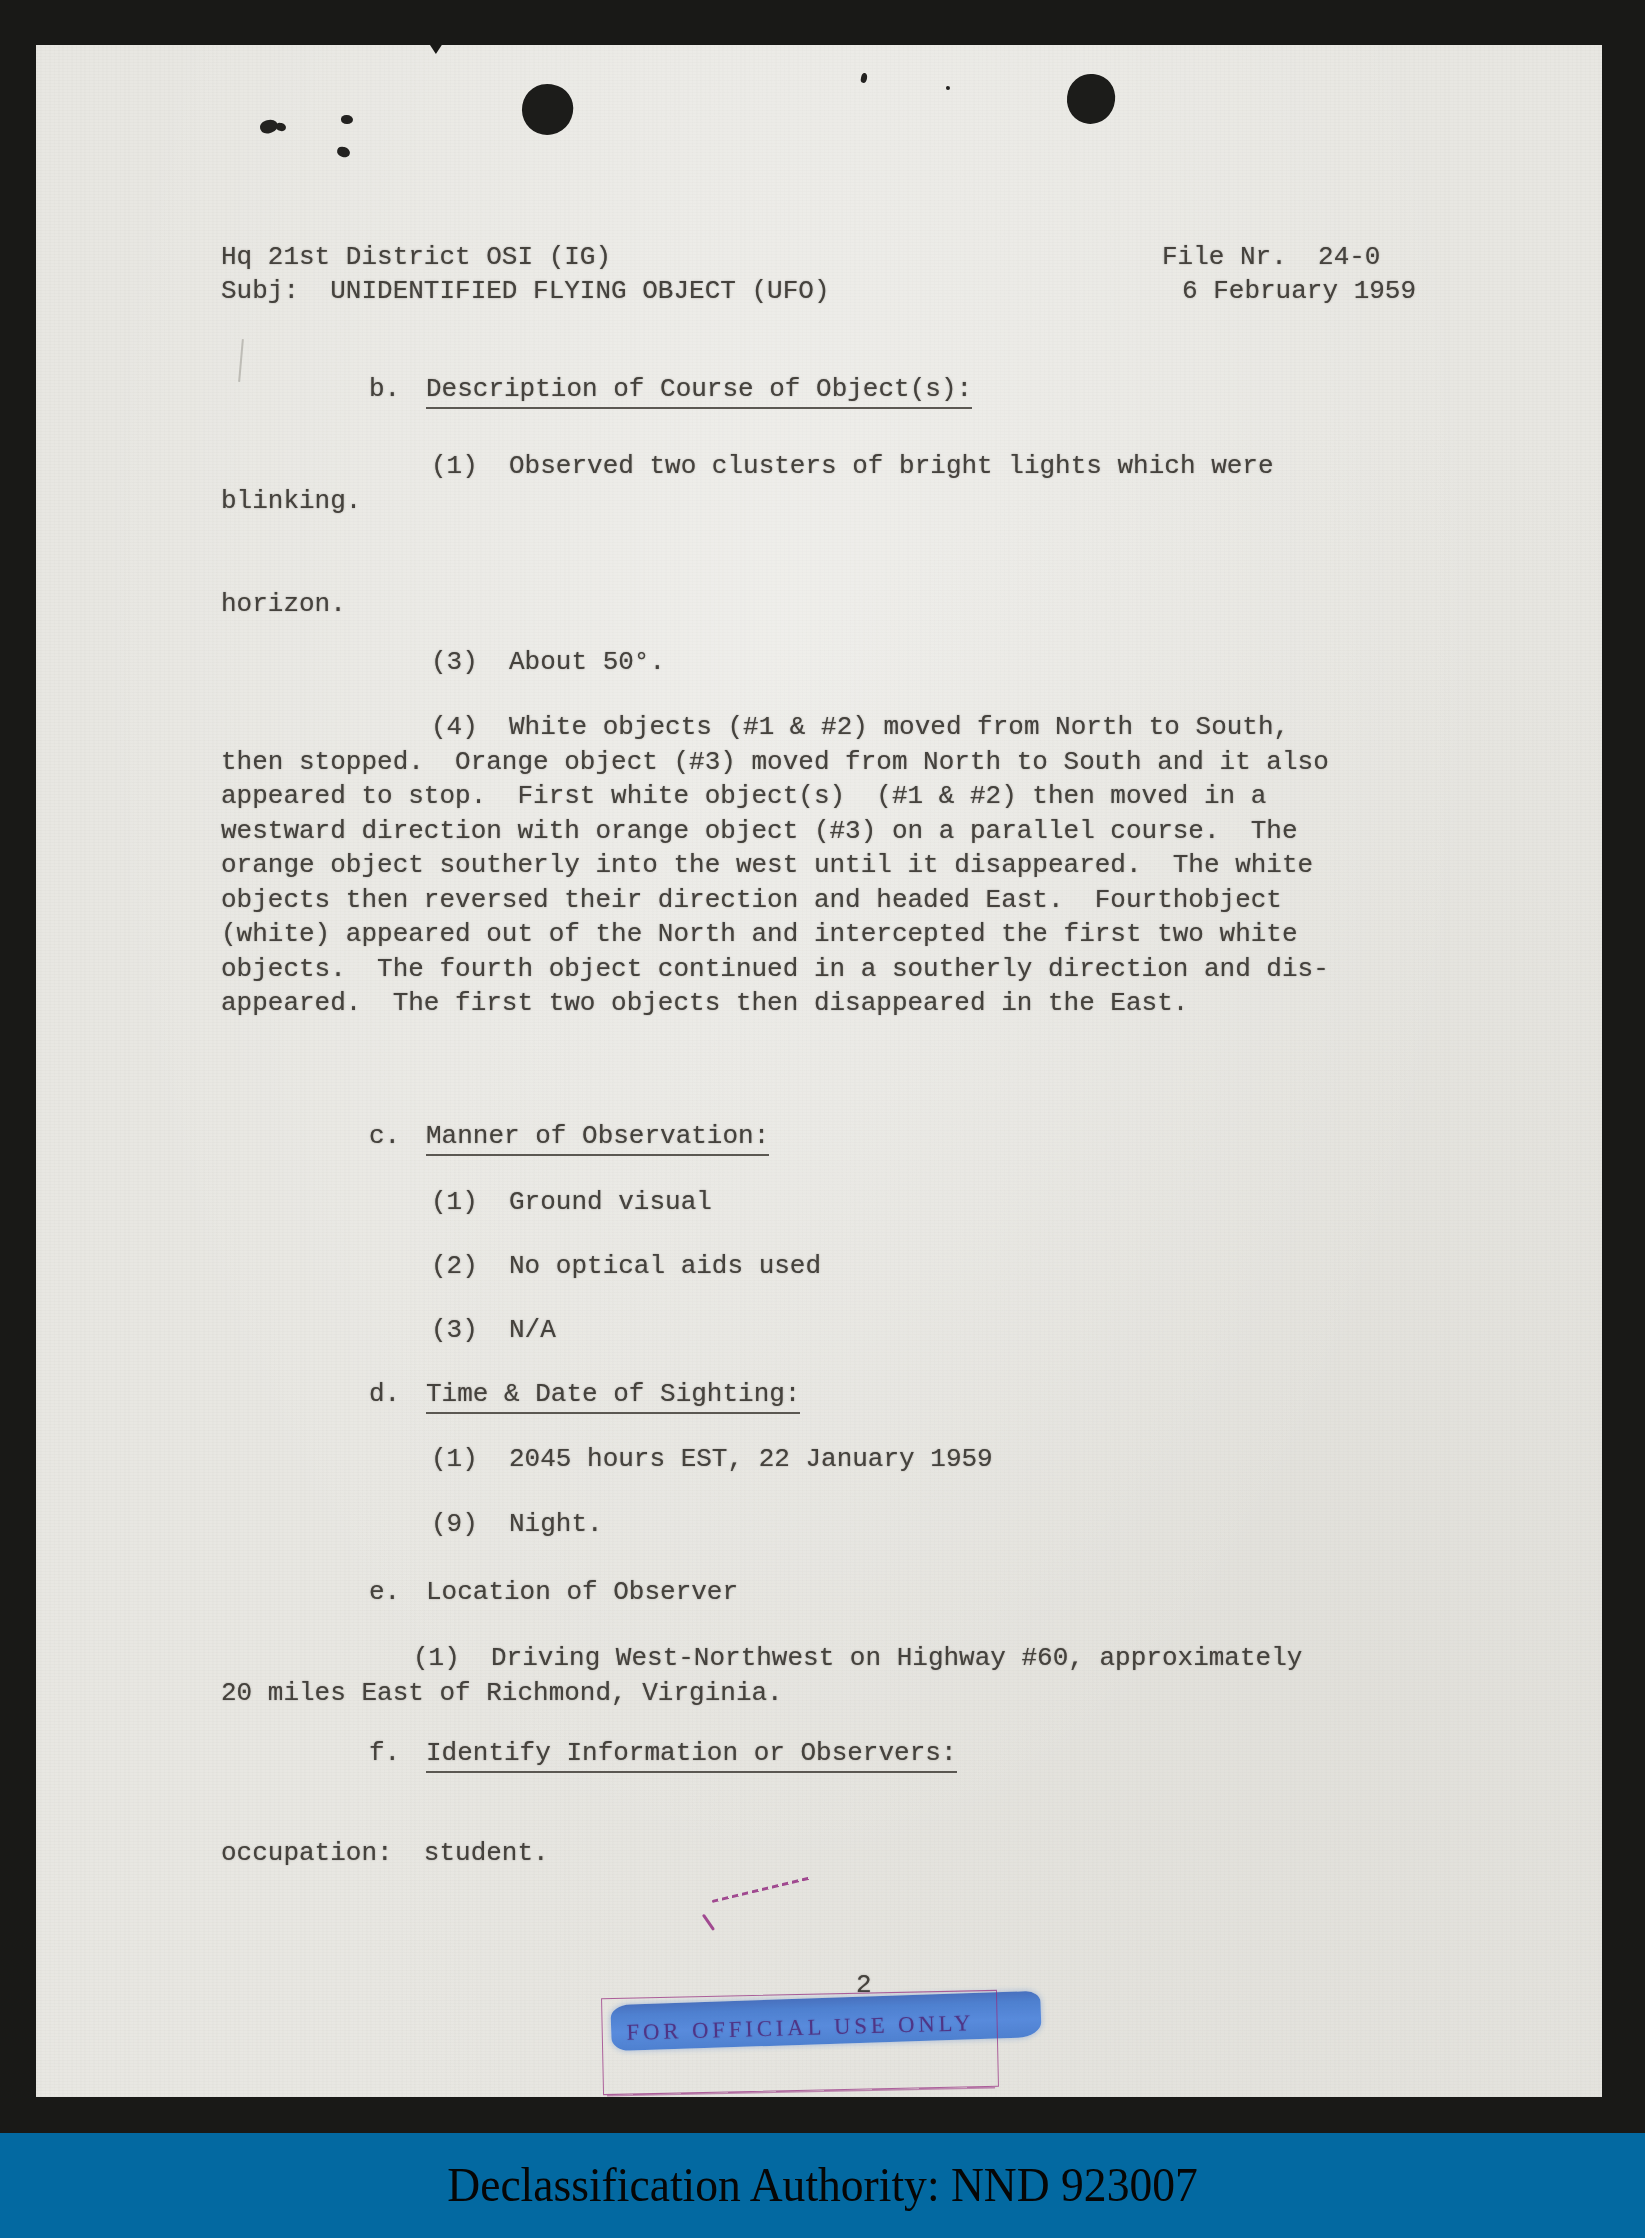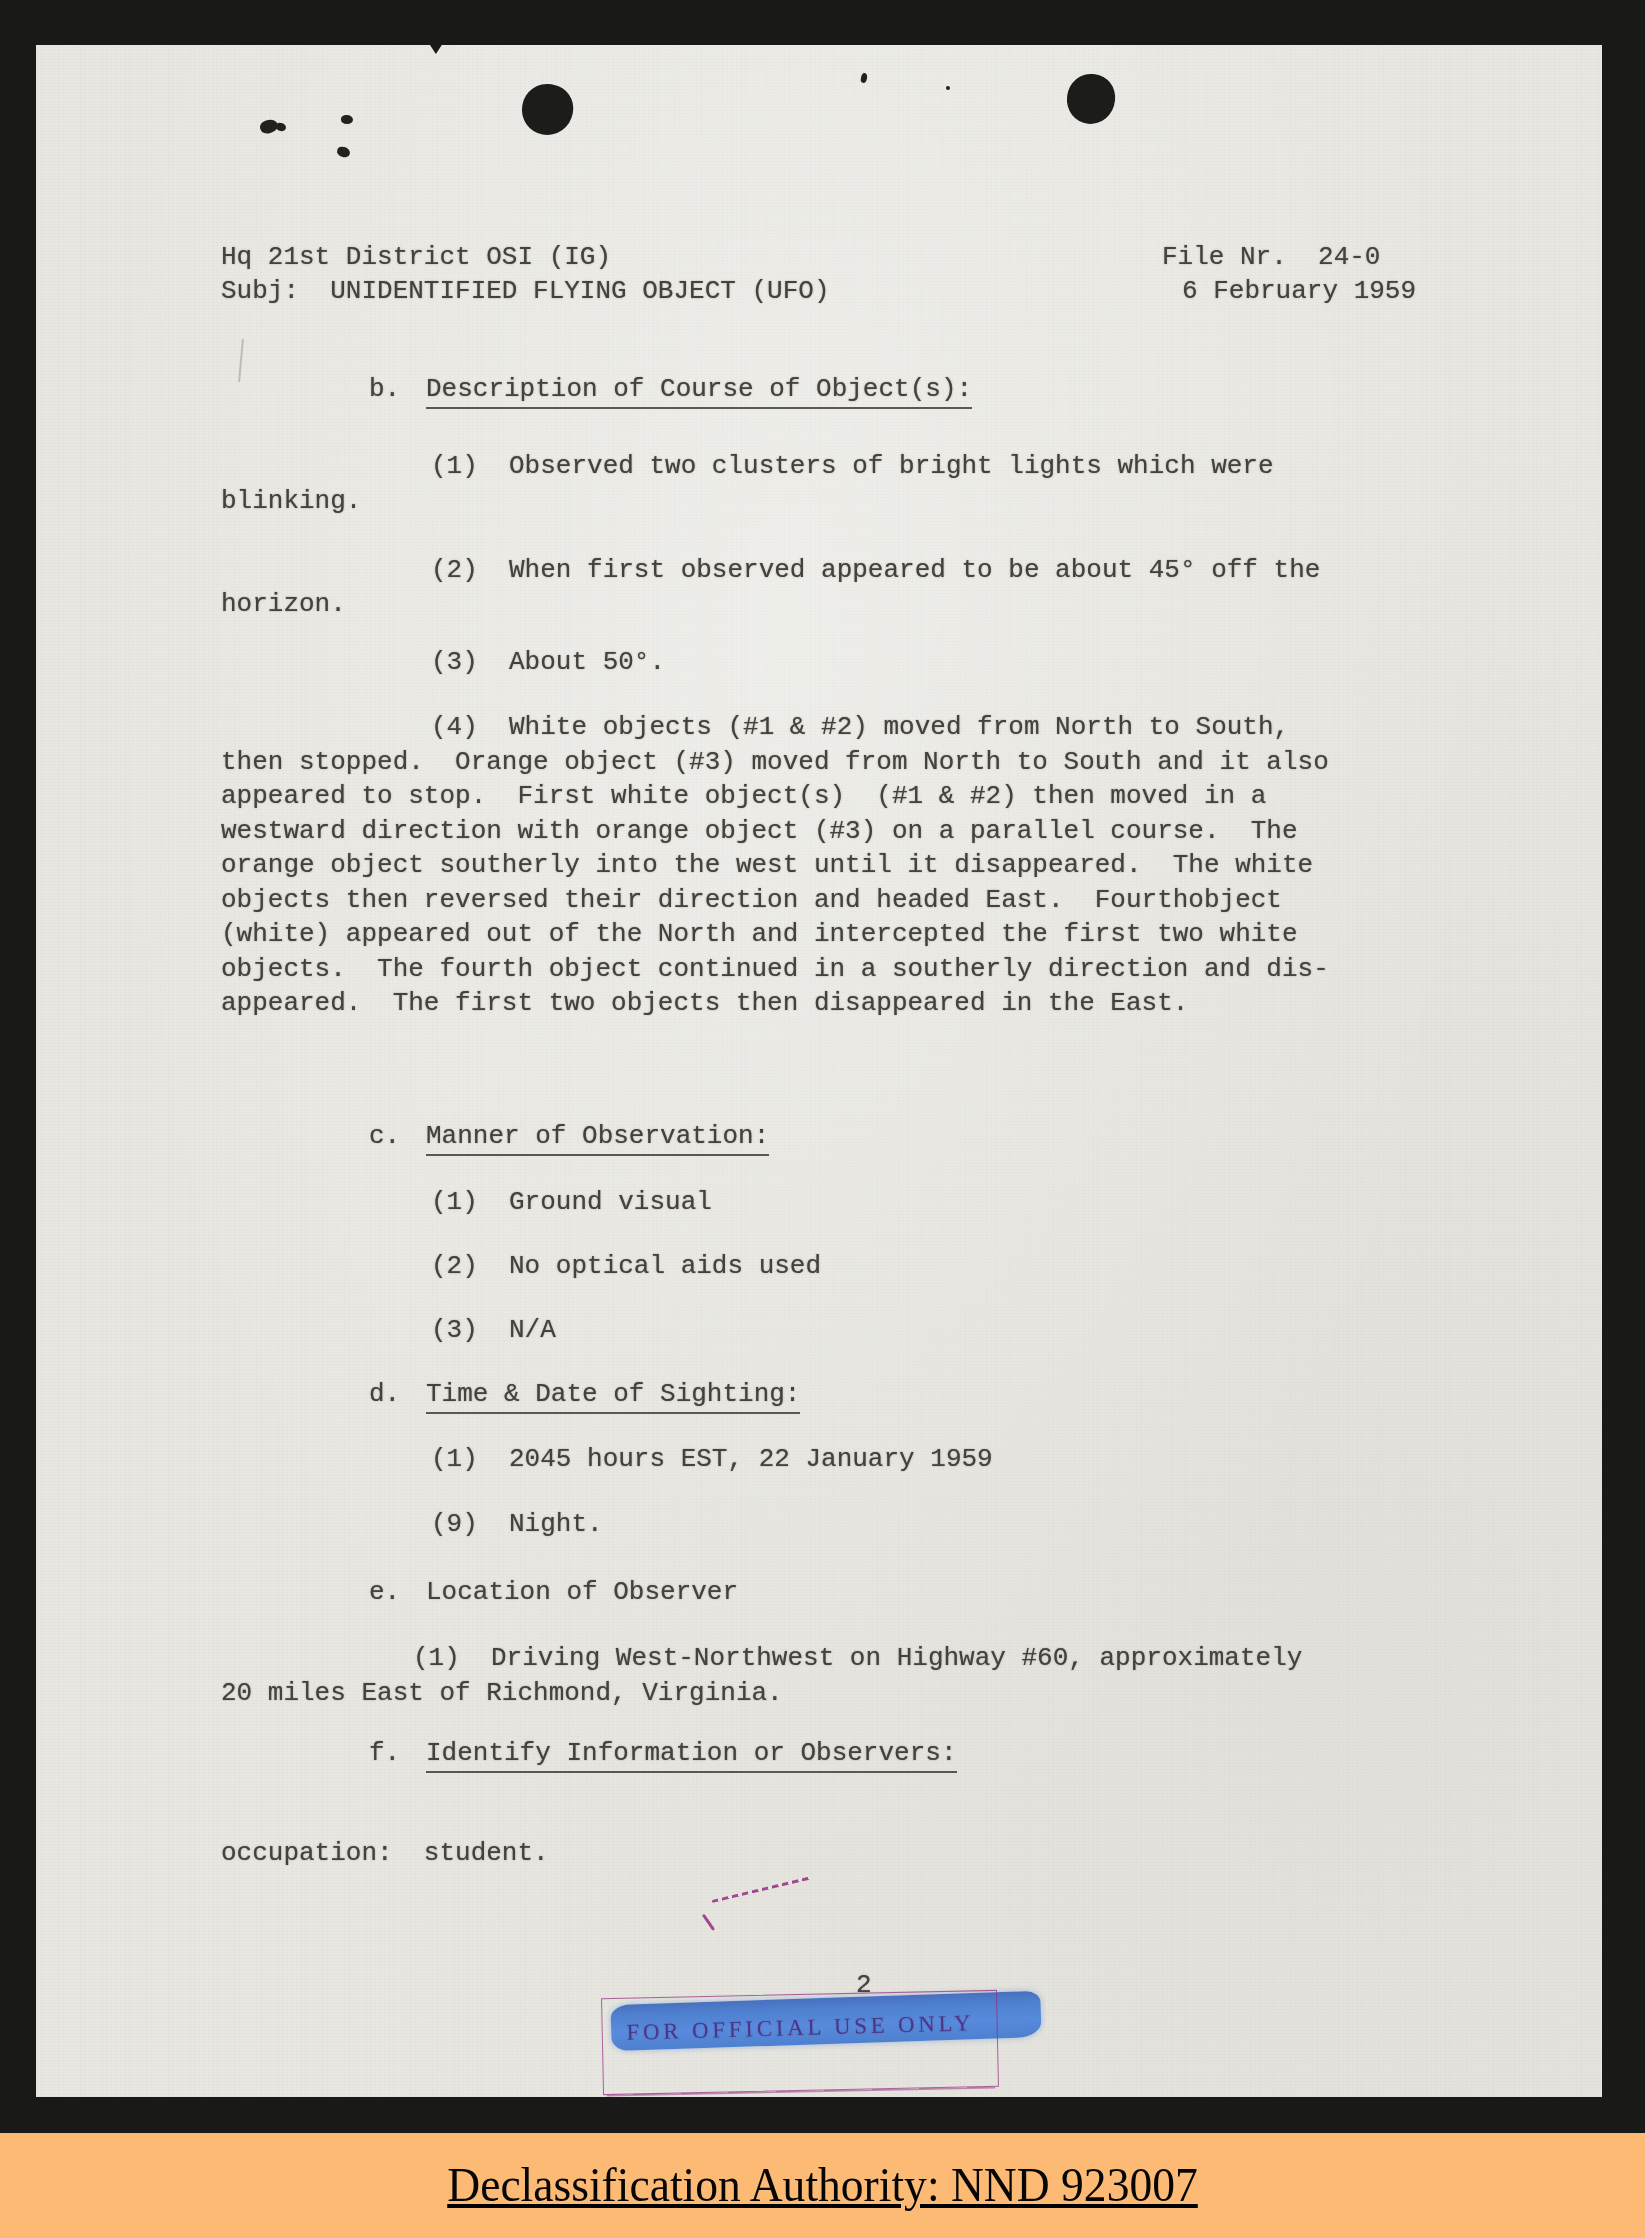--- a/index.html
+++ b/index.html
@@ -67,22 +67,22 @@
     position:absolute;left:625px;top:2015px;width:351px;
     font-family:"Liberation Serif","DejaVu Serif",serif;
     font-size:22.7px;letter-spacing:3.9px;text-align:center;
     color:rgba(78,32,112,.72);
     transform:rotate(-1.6deg);
     text-shadow:0 0 1.5px rgba(78,32,112,.35);
   }
   
   .footer-band{
     position:absolute;left:0;top:2133px;width:1646px;height:106px;
-    background:#fdba74;
-    display:flex;align-items:center;justify-content:center;text-decoration:underline;
+    background:#0369a1;
+    display:flex;align-items:center;justify-content:center;
   }
   .footer-text{
     font-family:"Liberation Serif","DejaVu Serif",serif;
     font-size:49px;color:#060606;
     transform:scaleX(.93) translateY(-2px);
     white-space:pre;
   }
 </style>
 </head>
 <body>
@@ -103,21 +103,20 @@
   <div class="scratch" style="left:240px;top:339px;width:2px;height:43px;transform:rotate(5deg);"></div>
 
   <div class="tl" style="left:221px;top:240px;">Hq 21st District OSI (IG)</div>
   <div class="tl" style="left:221px;top:274px;">Subj:  UNIDENTIFIED FLYING OBJECT (UFO)</div>
   <div class="tl" style="left:1162px;top:240px;">File Nr.  24-0</div>
   <div class="tl" style="left:1182px;top:274px;">6 February 1959</div>
 
   <div class="tl" style="left:369px;top:372px;"><span class="sec-letter">b.</span><span class="u">Description of Course of Object(s):</span></div>
   <div class="tl" style="left:431px;top:449px;">(1)  Observed two clusters of bright lights which were</div>
   <div class="tl" style="left:221px;top:484px;">blinking.</div>
-  <div class="tl" style="left:431px;top:553px;">(2)  When first observed appeared to be about 45° off the</div>
   <div class="tl" style="left:221px;top:587px;">horizon.</div>
   <div class="tl" style="left:431px;top:645px;">(3)  About 50°.</div>
   <div class="tl" style="left:431px;top:710px;">(4)  White objects (#1 &amp; #2) moved from North to South,</div>
   <div class="tl" style="left:221px;top:745px;">then stopped.  Orange object (#3) moved from North to South and it also</div>
   <div class="tl" style="left:221px;top:779px;">appeared to stop.  First white object(s)  (#1 &amp; #2) then moved in a</div>
   <div class="tl" style="left:221px;top:814px;">westward direction with orange object (#3) on a parallel course.  The</div>
   <div class="tl" style="left:221px;top:848px;">orange object southerly into the west until it disappeared.  The white</div>
   <div class="tl" style="left:221px;top:883px;">objects then reversed their direction and headed East.  Fourthobject</div>
   <div class="tl" style="left:221px;top:917px;">(white) appeared out of the North and intercepted the first two white</div>
   <div class="tl" style="left:221px;top:952px;">objects.  The fourth object continued in a southerly direction and dis-</div>

